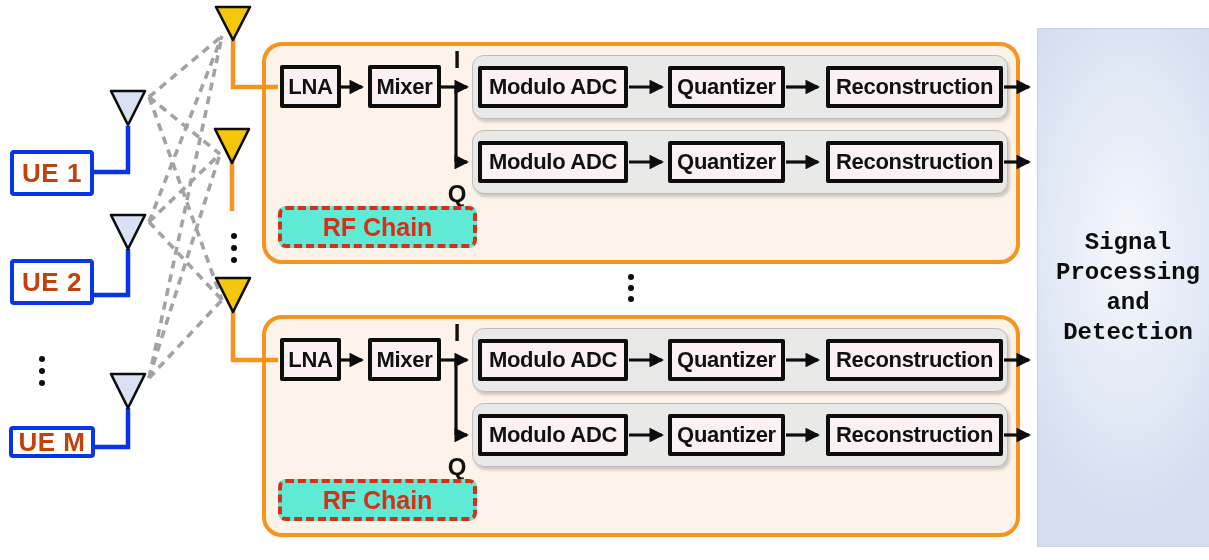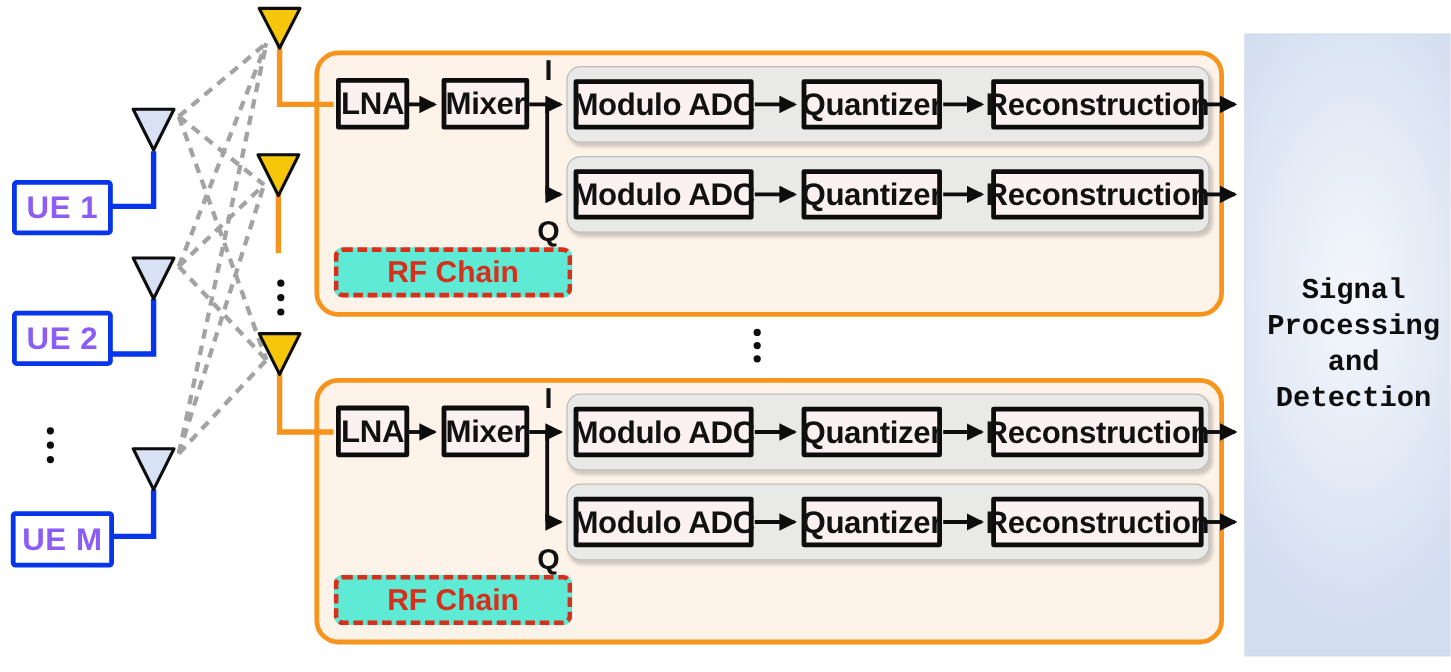--- a/index.html
+++ b/index.html
@@ -5,38 +5,38 @@
   html,body{margin:0;padding:0;background:#fff;}
   .canvas{
     position:relative;width:1209px;height:560px;background:#fff;overflow:hidden;
     font-family:"Liberation Sans", sans-serif;
   }
   svg.layer{position:absolute;left:0;top:0;width:1209px;height:560px;z-index:2;pointer-events:none;}
   
   .ue-box{
     position:absolute;box-sizing:border-box;border:4px solid #0635EC;border-radius:4px;
     background:#fff;display:flex;align-items:center;justify-content:center;
-    font-weight:700;font-size:26px;color:#8b5cf6;z-index:3;letter-spacing:0.5px;
+    font-weight:700;font-size:26px;color:#c2410c;z-index:3;letter-spacing:0.5px;
   }
   
   .chain-box{
     position:absolute;box-sizing:border-box;left:262px;width:758px;height:222px;
     border:4px solid #F7941D;border-radius:20px;background:#FDF3E8;z-index:1;
   }
   
   .gray-panel{
     position:absolute;box-sizing:border-box;left:472px;width:536px;height:64px;
     background:#E9E9E8;border:1px solid #BDBDBD;border-radius:12px;
     box-shadow:2px 3px 3px rgba(0,0,0,0.18);z-index:1;
   }
   
   .block{
     position:absolute;box-sizing:border-box;border:4px solid #0d0d0d;background:#FBF0F2;
     display:flex;align-items:center;justify-content:center;border-radius:2px;
-    font-weight:700;font-size:26px;color:#111;letter-spacing:-0.3px;z-index:3;white-space:nowrap;
+    font-weight:700;font-size:22px;color:#111;letter-spacing:-0.3px;z-index:3;white-space:nowrap;
   }
   .iq-label{
     position:absolute;font-weight:700;font-size:24px;color:#111;z-index:3;width:20px;text-align:center;
   }
   .rf-label{
     position:absolute;box-sizing:border-box;left:278px;width:199px;height:42px;
     border:4px dashed #D6301C;border-radius:8px;background:#5eead4;
     display:flex;align-items:center;justify-content:center;
     font-weight:700;font-size:25px;color:#D6301C;z-index:3;
   }
@@ -150,21 +150,21 @@
         <circle cx="631" cy="299" r="3"></circle>
     </g>
   </svg>
 
   <div class="ue-box" style="left:10px;top:150px;width:84px;height:46px;">
     <span>UE 1</span>
   </div>
   <div class="ue-box" style="left:10px;top:259px;width:84px;height:46px;">
     <span>UE 2</span>
   </div>
-  <div class="ue-box" style="left:9px;top:426px;width:86px;height:47px;">
+  <div class="ue-box" style="left:9px;top:426px;width:86px;height:32px;">
     <span>UE M</span>
   </div>
 
   <div class="block" style="left:280px;top:65px;width:61px;height:43px;">
     <span>LNA</span>
   </div>
   <div class="block" style="left:368px;top:65px;width:73px;height:43px;">
     <span>Mixer</span>
   </div>
   <div class="iq-label" style="left:447px;top:46px;">I</div>

